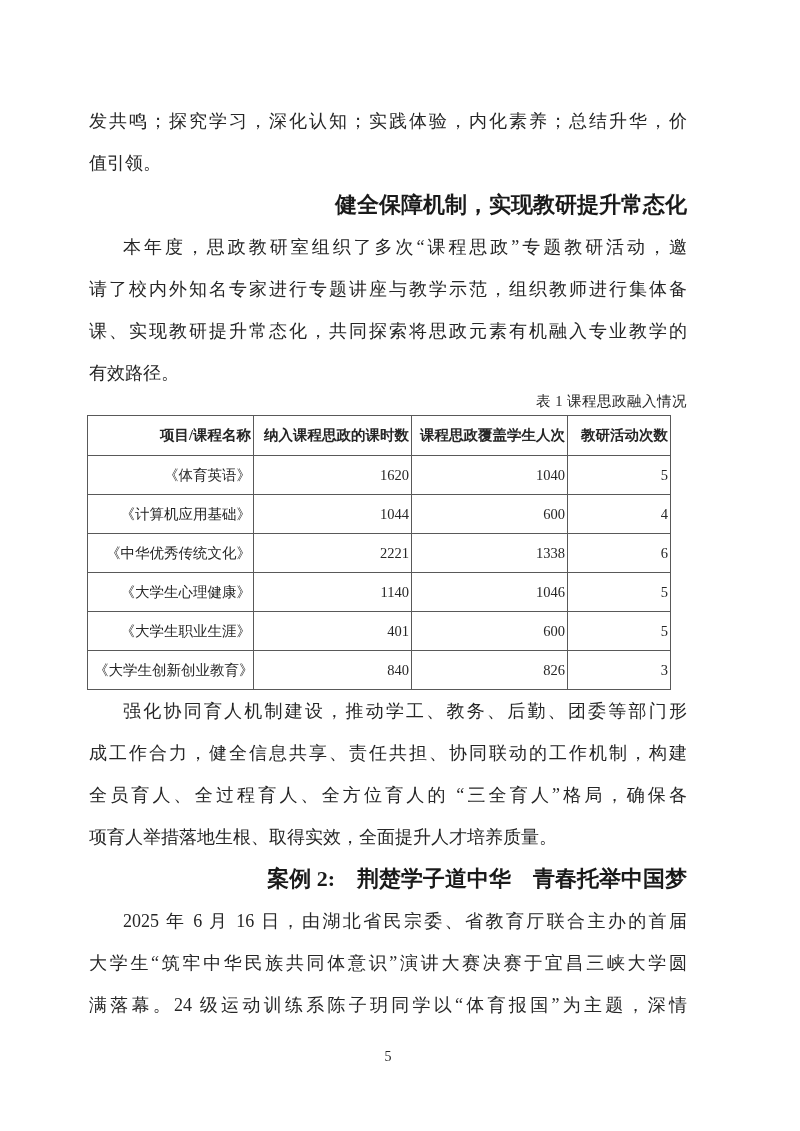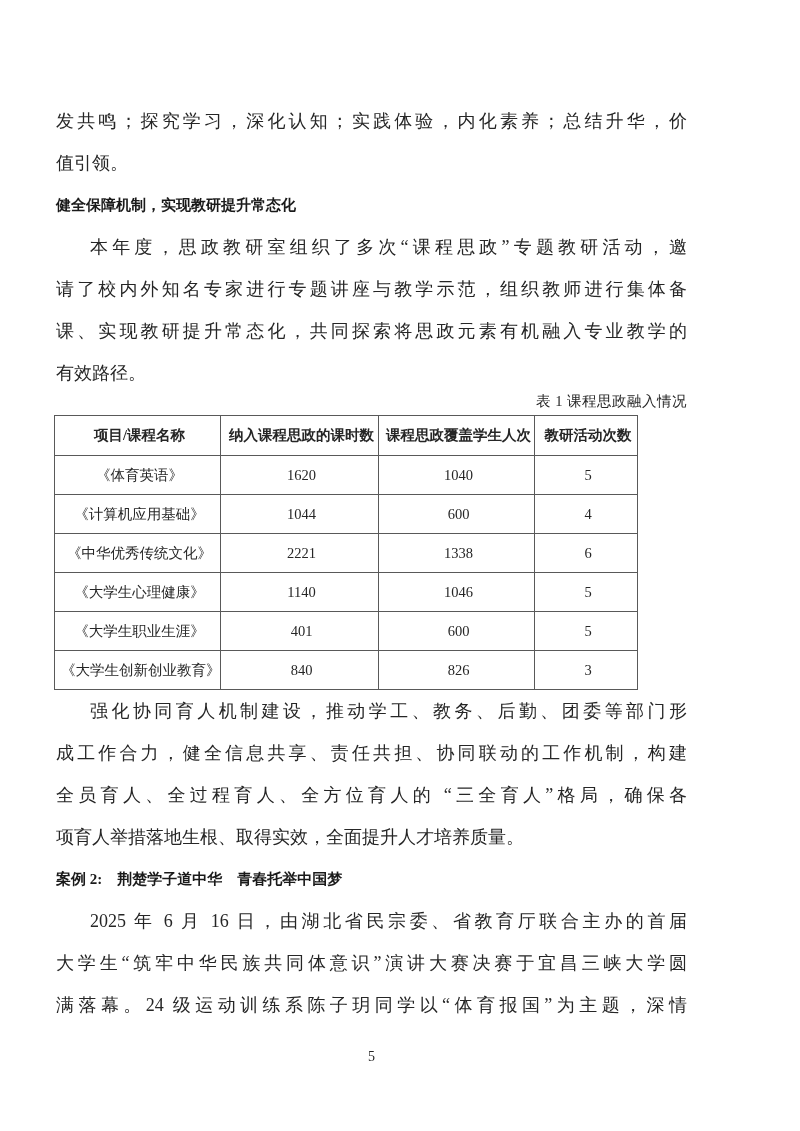--- a/index.html
+++ b/index.html
@@ -5,40 +5,41 @@
   * { margin: 0; padding: 0; box-sizing: border-box; }
   html, body { background: #ffffff; }
   body {
     width: 800px; height: 1131px;
     position: relative;
     font-family: "Liberation Serif", "DejaVu Serif", serif;
     color: #262626;
     overflow: hidden;
   }
   .content {
-    padding: 100px 113px 0 56px;
+    padding: 100px 113px 0 89px;
     font-size: 18px;
     line-height: 42px;
   }
   .para { text-align: justify; }
   .para .line {
     height: 42px;
     white-space: nowrap;
     text-align: justify;
     text-align-last: justify;
     text-justify: inter-character;
   }
   .para .line.end { text-align-last: left; }
   .para.indent .line:first-child { text-indent: 34px; }
   .heading {
-    font-size: 15px;
+    font-size: 22px;
     font-weight: bold;
     height: 42px; line-height: 42px;
     white-space: nowrap;
     color: #1a1a1a;
+    text-align: right;
   }
   .table-caption {
     margin-top: -7px;
     height: 28px; line-height: 28px;
     text-align: right;
     font-size: 14.5px;
     letter-spacing: 0.5px;
   }
   table.report {
     border-collapse: collapse;
@@ -47,21 +48,21 @@
     margin-left: -2px;
   }
   table.report col.c1 { width: 166px; }
   table.report col.c2 { width: 158px; }
   table.report col.c3 { width: 156px; }
   table.report col.c4 { width: 103px; }
   table.report th, table.report td {
     border: 1px solid #595959;
     font-size: 14.5px;
     font-weight: normal;
-    text-align: center;
+    text-align: right;
     vertical-align: middle;
     padding: 0 2px 0 6px;
     overflow: hidden;
     white-space: nowrap;
     line-height: normal;
   }
   table.report thead tr { height: 40px; }
   table.report tbody tr { height: 39px; }
   table.report th { font-weight: bold; }
   .page-footer {

